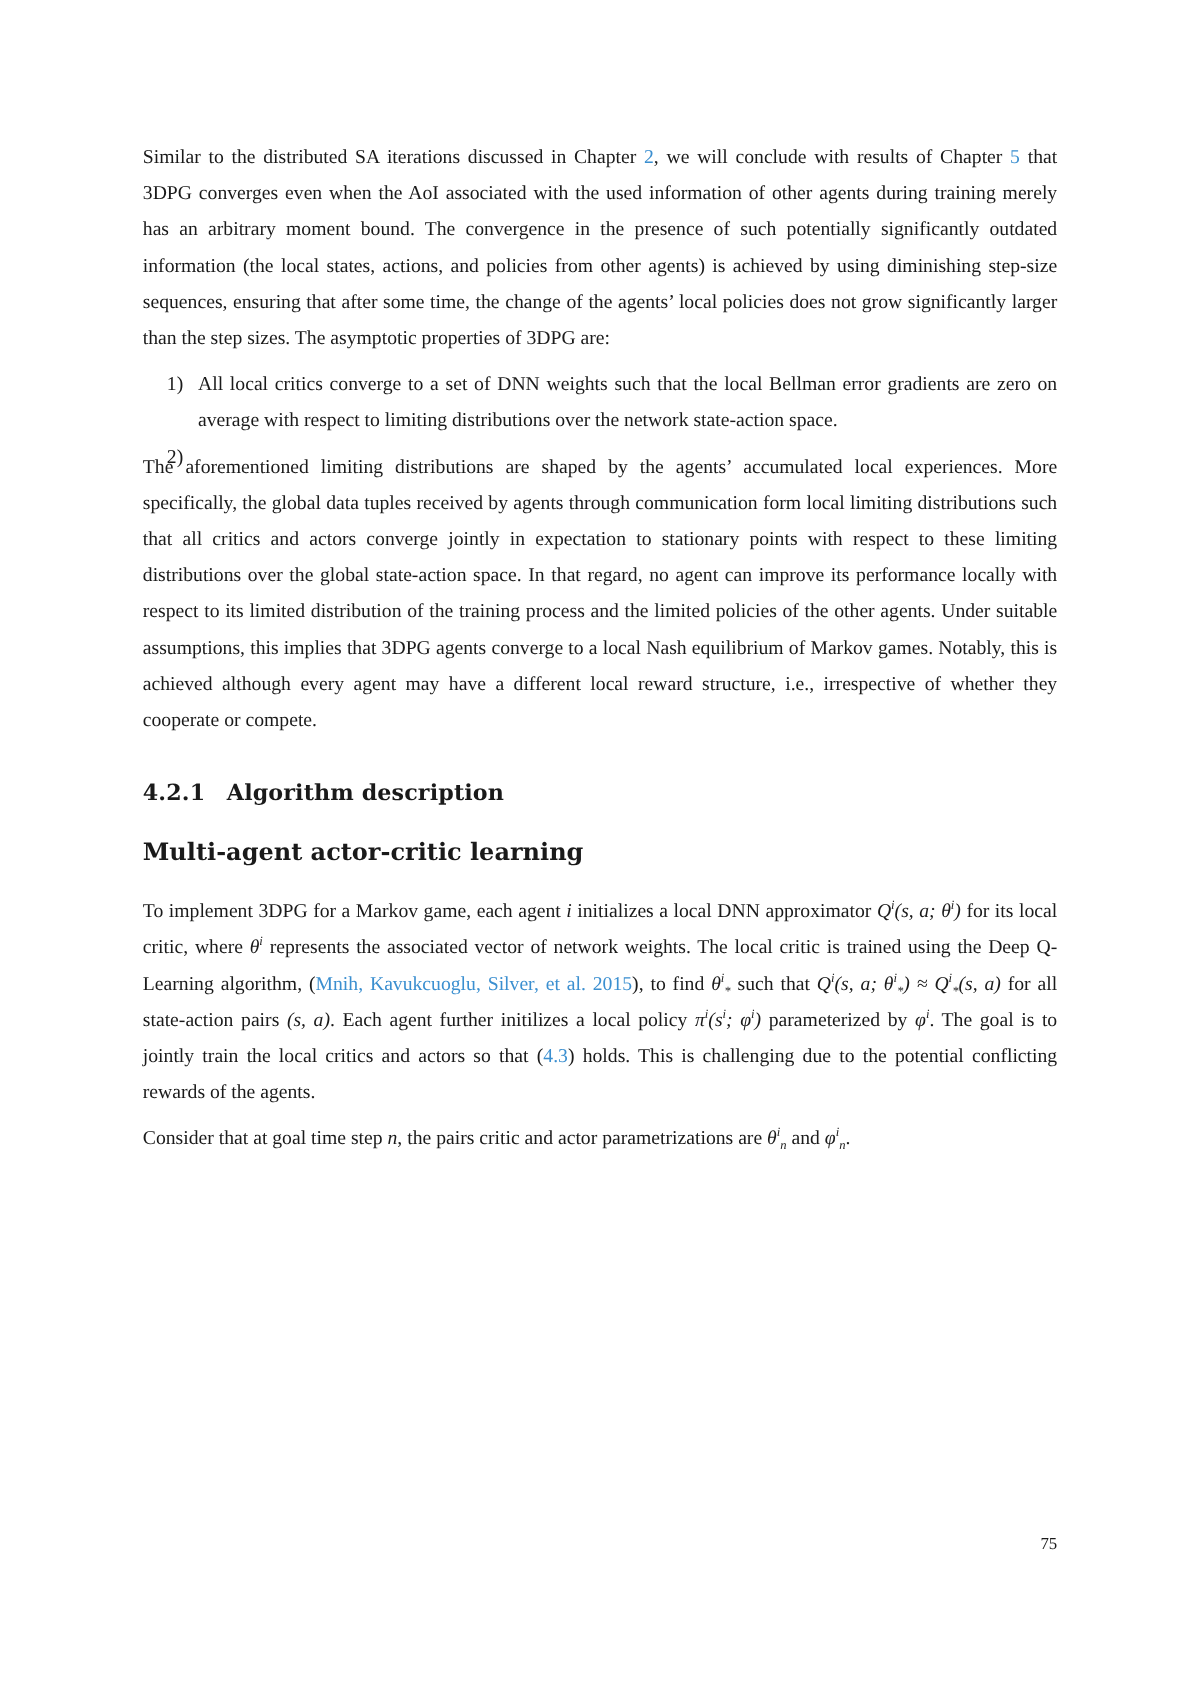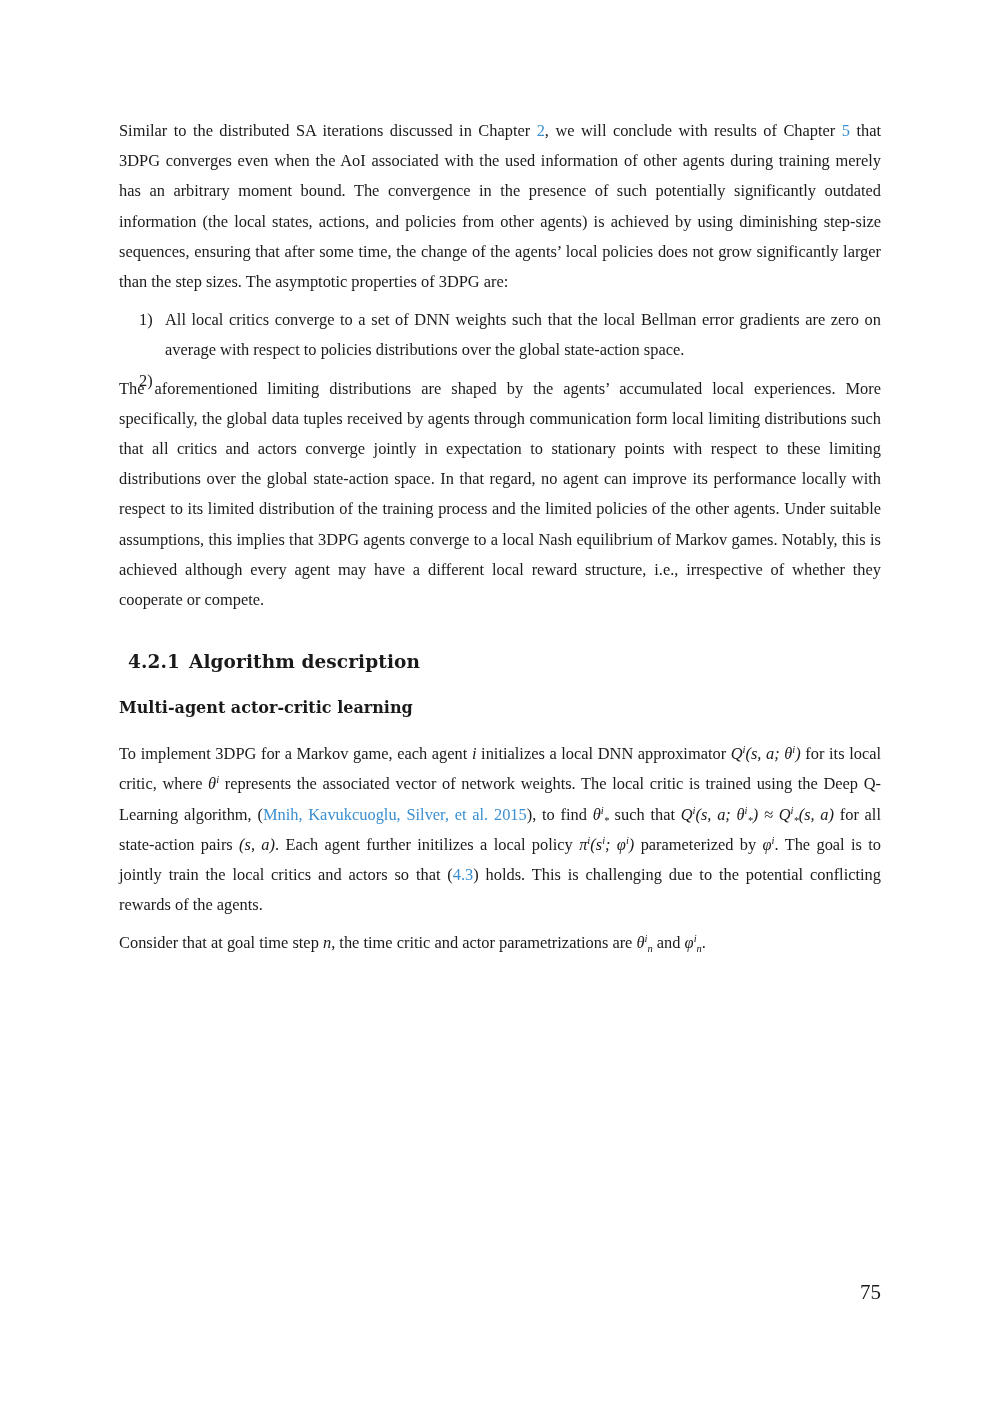--- a/index.html
+++ b/index.html
@@ -11,44 +11,44 @@
   p.para + p.para { margin-top: 8px; }
   .link { color: #3b8fd0; }
   .m { font-style: italic; }
   sup, sub { font-size: 10.5px; line-height: 0; }
   ol.props { list-style: none; margin: 8px 0 8px 0; padding: 0; }
   ol.props li { position: relative; padding-left: 46px; font-size: 16.4px; line-height: 30.2px;
                 text-align: justify; font-family: "Liberation Serif", "DejaVu Serif", serif; }
   ol.props li .num { position: absolute; left: 20px; top: 0; }
   h3.sub { margin: 36px 0 0 0; font-size: 18.5px; font-weight: bold;
            font-family: "DejaVu Serif", "Liberation Serif", serif; letter-spacing: 0.1px; }
-  h3.sub .secnum { display: inline-block; width: 70px; text-align: center; }
-  h4.par { margin: 26px 0 22px 0; font-size: 16px; font-weight: bold;
+  h3.sub .secnum { display: inline-block; width: 70px; }
+  h4.par { margin: 26px 0 22px 0; font-size: 20px; font-weight: bold;
            font-family: "DejaVu Serif", "Liberation Serif", serif; }
-  .pagenum { position: absolute; right: 119px; top: 1280px; font-size: 21px;
+  .pagenum { position: absolute; right: 119px; top: 1280px; font-size: 14px;
              font-family: "Liberation Serif", "DejaVu Serif", serif; }
 </style>
 </head>
 <body>
 
 <div class="page">
 
 
   <p class="para"><span>Similar to the distributed SA iterations discussed in Chapter </span><a class="link">2</a><span>, we will conclude with results of Chapter </span><a class="link">5</a><span> that 3DPG converges even when the AoI associated with the used information of other agents during training merely has an arbitrary moment bound. The convergence in the presence of such potentially significantly outdated information (the local states, actions, and policies from other agents) is achieved by using diminishing step-size sequences, ensuring that after some time, the change of the agents’ local policies does not grow significantly larger than the step sizes. The asymptotic properties of 3DPG are:</span></p>
 
   <ol class="props">
-    <li><span class="num">1)</span><span>All local critics converge to a set of DNN weights such that the local Bellman error gradients are zero on average with respect to policies distributions over the global state-action space.</span></li>
+    <li><span class="num">1)</span><span>All local critics converge to a set of DNN weights such that the local Bellman error gradients are zero on average with respect to limiting distributions over the network state-action space.</span></li>
     <li><span class="num">2)</span></li>
   </ol>
 
   <p class="para">The aforementioned limiting distributions are shaped by the agents’ accumulated local experiences. More specifically, the global data tuples received by agents through communication form local limiting distributions such that all critics and actors converge jointly in expectation to stationary points with respect to these limiting distributions over the global state-action space. In that regard, no agent can improve its performance locally with respect to its limited distribution of the training process and the limited policies of the other agents. Under suitable assumptions, this implies that 3DPG agents converge to a local Nash equilibrium of Markov games. Notably, this is achieved although every agent may have a different local reward structure, i.e., irrespective of whether they cooperate or compete.</p>
 
   <h3 class="sub"><span class="secnum">4.2.1</span><span>Algorithm description</span></h3>
 
   <h4 class="par">Multi-agent actor-critic learning</h4>
 
   <p class="para"><span>To implement 3DPG for a Markov game, each agent </span><span class="m">i</span><span> initializes a local DNN approximator </span><span class="m"><span>Q</span><sup>i</sup><span>(s, a; θ</span><sup>i</sup><span>)</span></span><span> for its local critic, where </span><span class="m"><span>θ</span><sup>i</sup></span><span> represents the associated vector of network weights. The local critic is trained using the Deep Q-Learning algorithm, (</span><a class="link">Mnih, Kavukcuoglu, Silver, et al. 2015</a><span>), to find </span><span class="m"><span>θ</span><sup>i</sup><sub>*</sub></span><span> such that </span><span class="m">Q<sup>i</sup>(s, a; θ<sup>i</sup><sub>*</sub>) ≈ Q<sup>i</sup><sub>*</sub>(s, a)</span><span> for all state-action pairs </span><span class="m">(s, a)</span><span>. Each agent further initilizes a local policy </span><span class="m">π<sup>i</sup>(s<sup>i</sup>; φ<sup>i</sup>)</span><span> parameterized by </span><span class="m">φ<sup>i</sup></span><span>. The goal is to jointly train the local critics and actors so that (</span><a class="link">4.3</a><span>) holds. This is challenging due to the potential conflicting rewards of the agents.</span></p>
 
-  <p class="para"><span>Consider that at goal time step </span><span class="m">n</span><span>, the time critic and actor parametrizations are </span><span class="m">θ<sup>i</sup><sub>n</sub></span><span> and </span><span class="m">φ<sup>i</sup><sub>n</sub></span><span>.</span></p>
+  <p class="para"><span>Consider that at goal time step </span><span class="m">n</span><span>, the pairs critic and actor parametrizations are </span><span class="m">θ<sup>i</sup><sub>n</sub></span><span> and </span><span class="m">φ<sup>i</sup><sub>n</sub></span><span>.</span></p>
 
 </div>
 
 <div class="pagenum">75</div>
 
 </body></html>

